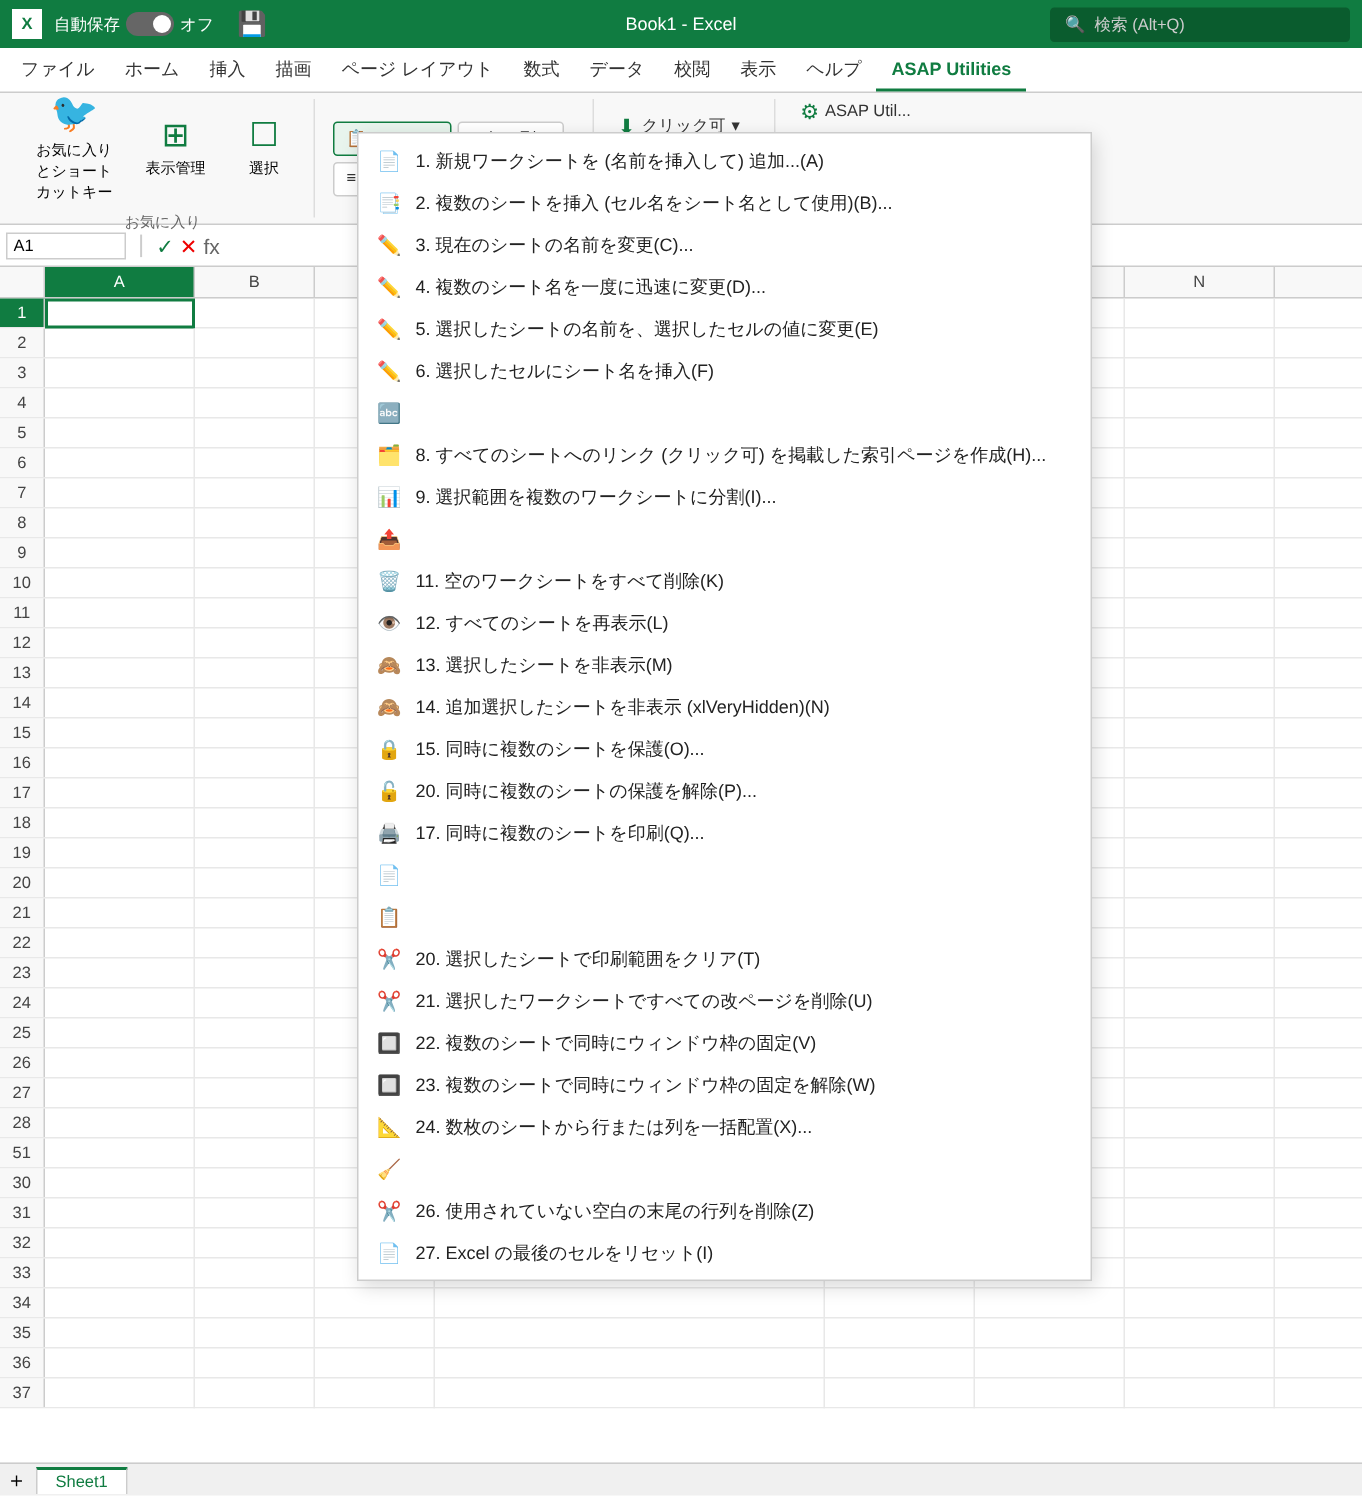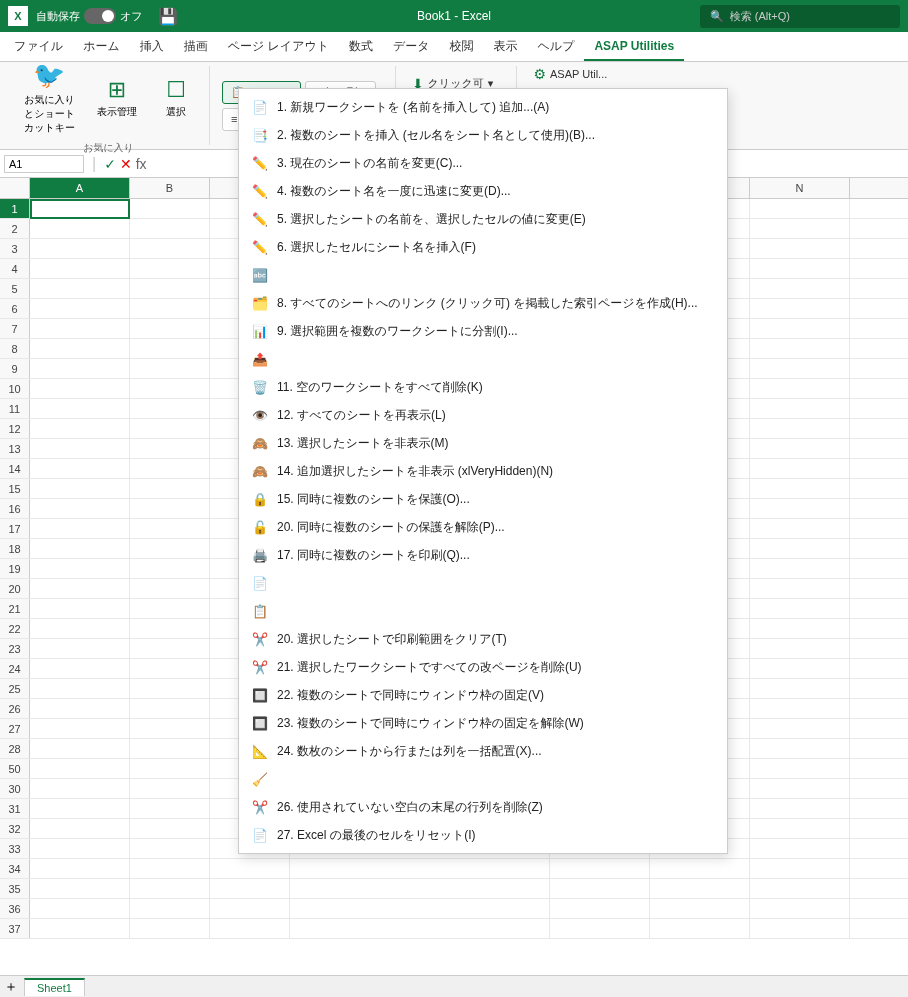--- a/index.html
+++ b/index.html
@@ -746,21 +746,21 @@
               <div class="row-num">28</div>
               <div class="cell" style="width:100px;"></div>
               <div class="cell" style="width:80px;"></div>
               <div class="cell" style="width:80px;"></div>
               <div class="cell" style="width:260px;"></div>
               <div class="cell" style="width:100px;"></div>
               <div class="cell" style="width:100px;"></div>
               <div class="cell" style="width:100px;"></div>
             </div>
         <div class="sheet-row">
-              <div class="row-num">50</div>
+              <div class="row-num">51</div>
               <div class="cell" style="width:100px;"></div>
               <div class="cell" style="width:80px;"></div>
               <div class="cell" style="width:80px;"></div>
               <div class="cell" style="width:260px;"></div>
               <div class="cell" style="width:100px;"></div>
               <div class="cell" style="width:100px;"></div>
               <div class="cell" style="width:100px;"></div>
             </div>
         <div class="sheet-row">
               <div class="row-num">30</div>

